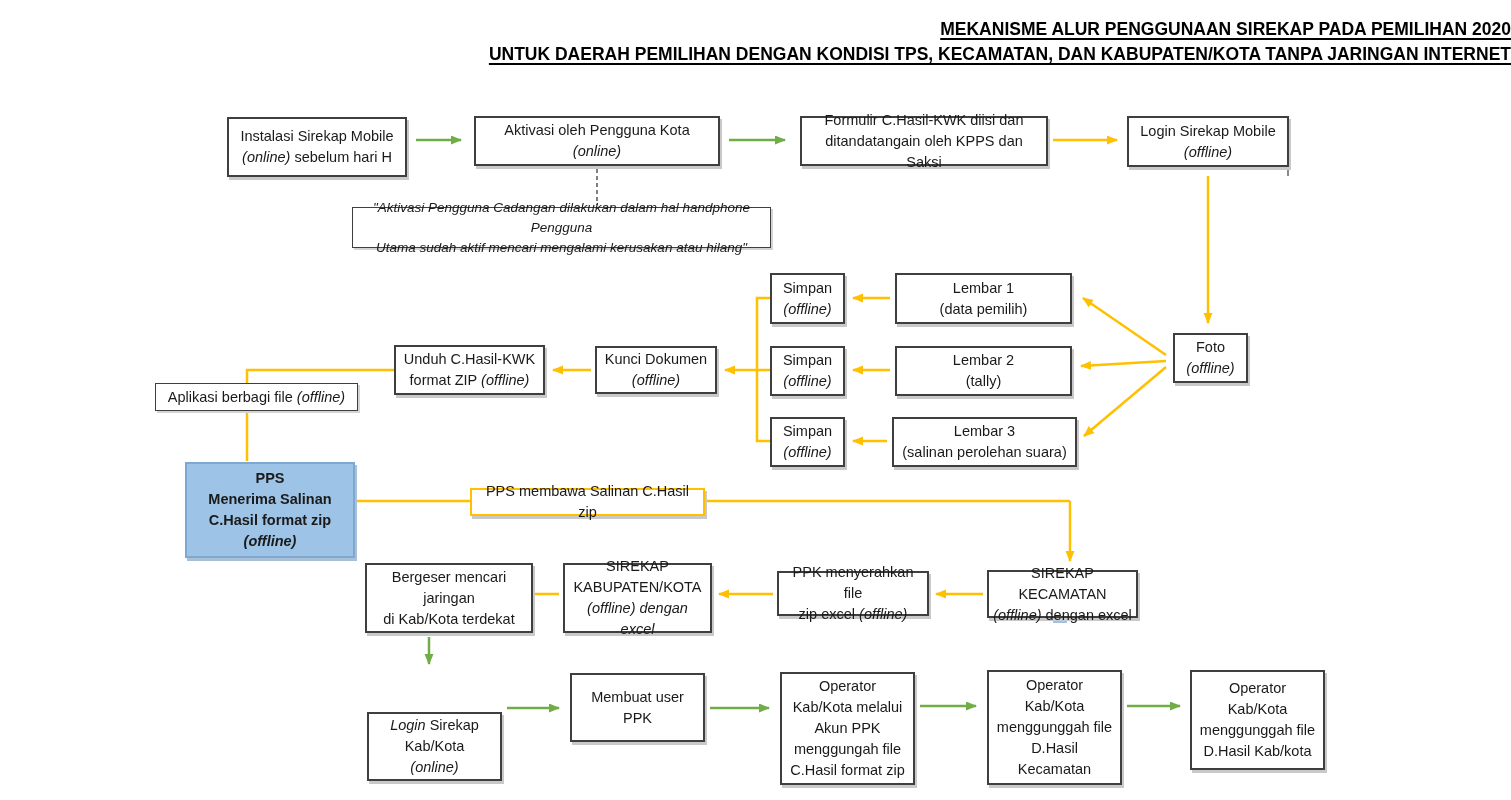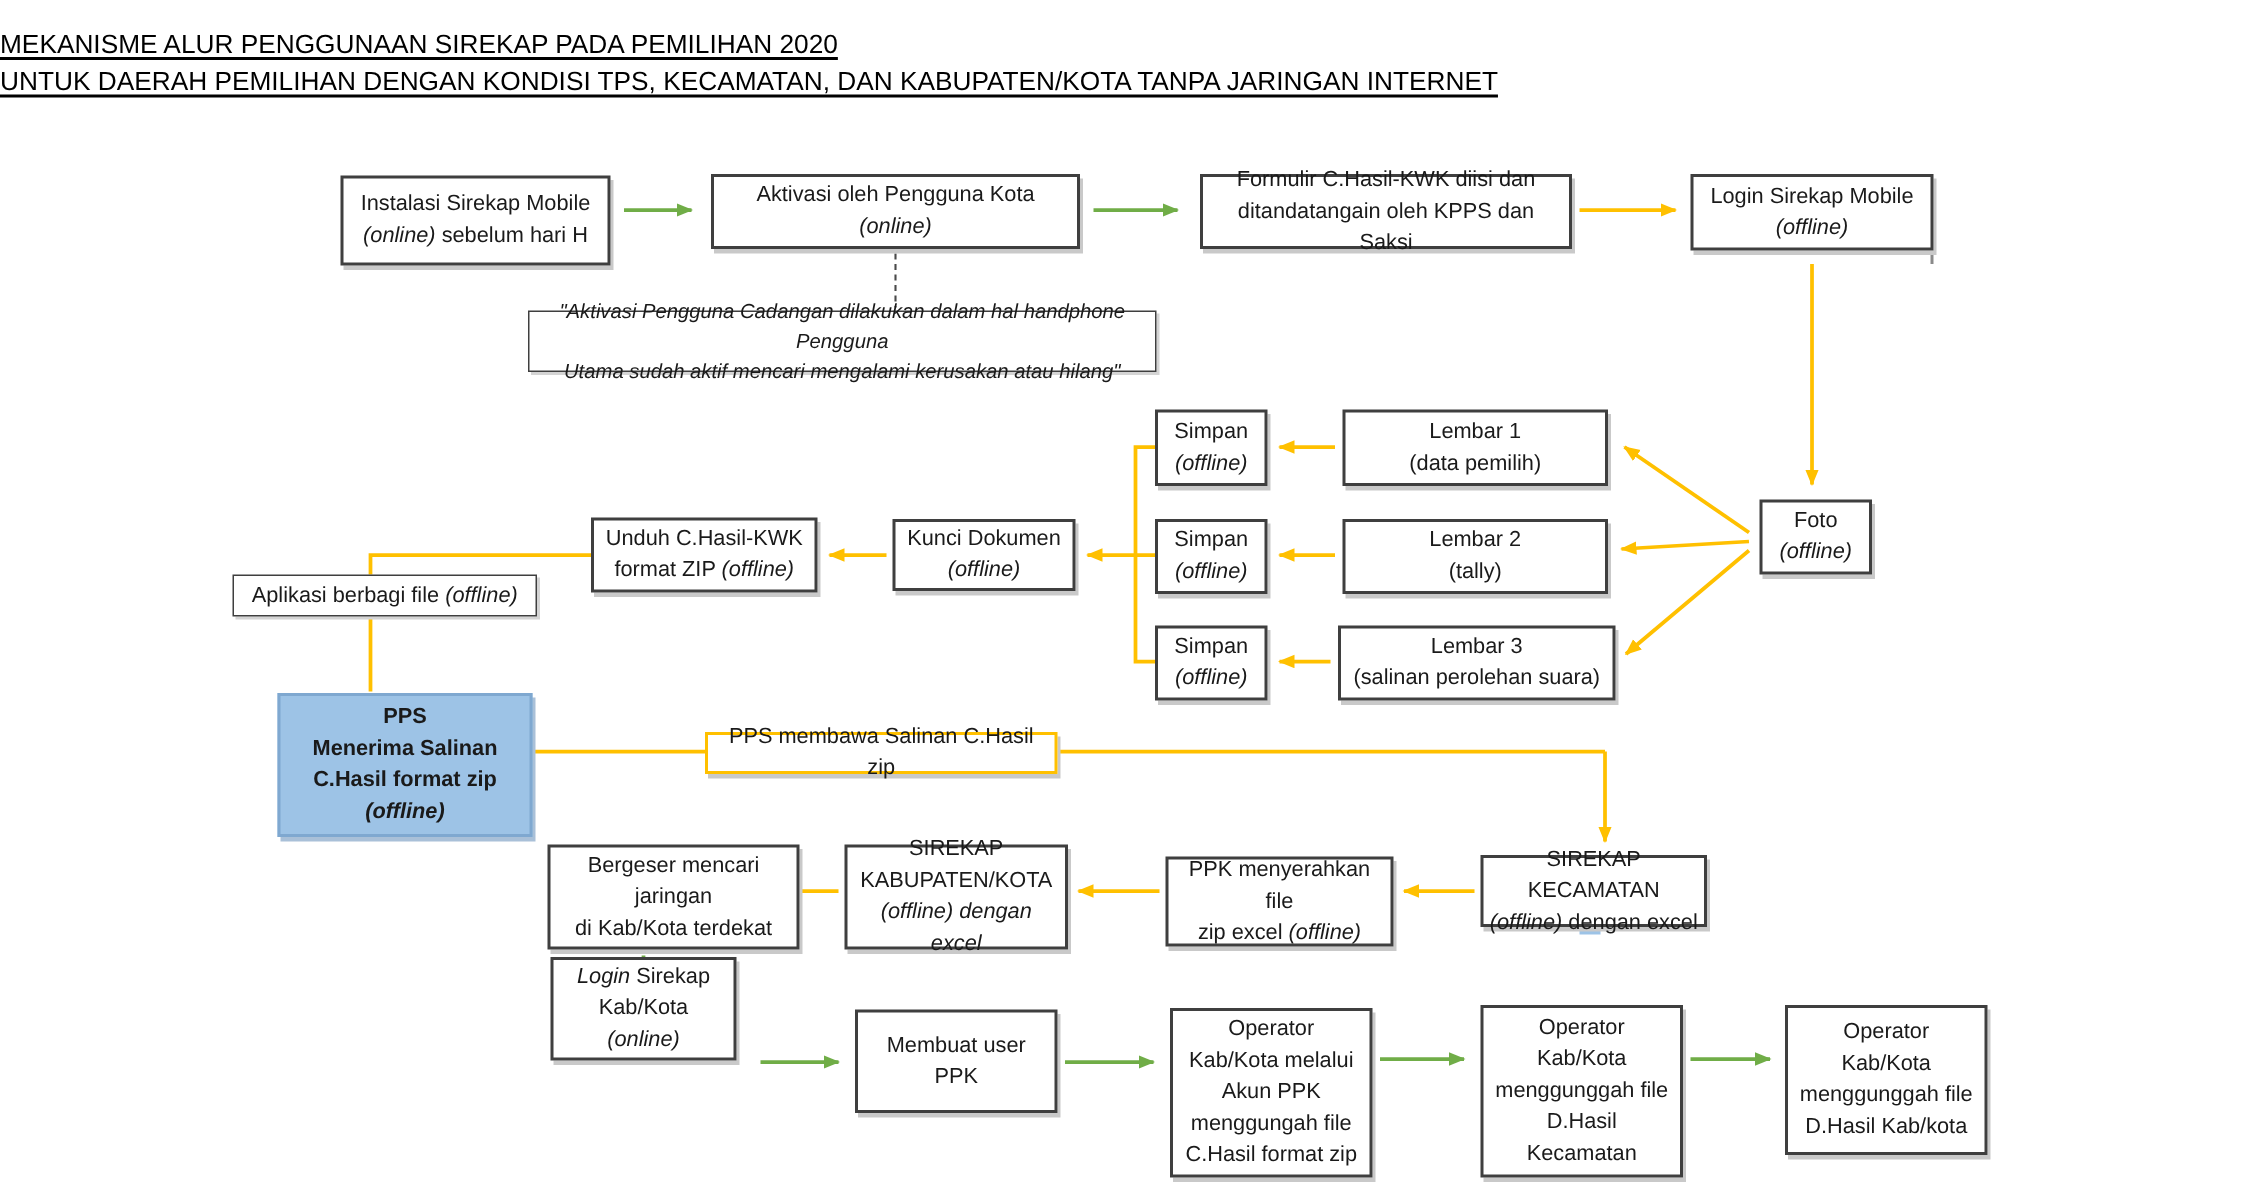--- a/index.html
+++ b/index.html
@@ -1,21 +1,21 @@
 <!DOCTYPE html>
 <html style="--arrow-green: #70AD47; --arrow-yellow: #FFC000; --pps-fill: #9DC3E6; --pps-border: #7FA8D0; --box-border: #3f3f3f;"><head>
 <meta charset="utf-8">
 <style>
   html,body{margin:0;padding:0;background:#ffffff;}
   #canvas{
     position:relative;width:1511px;height:800px;background:#ffffff;overflow:hidden;
     font-family:"Liberation Sans","DejaVu Sans",sans-serif;color:#1a1a1a;
   }
   .title-line{
-    position:absolute;left:0;width:100%;text-align:left;font-weight:normal;font-size:17.5px;
+    position:absolute;left:0;width:100%;text-align:right;font-weight:bold;font-size:17.5px;
     text-decoration:underline;text-decoration-thickness:2px;text-underline-offset:3px;color:#000;
   }
   #connectors{position:absolute;left:0;top:0;z-index:1;}
   .g{stroke:var(--arrow-green,#70AD47);stroke-width:2.5;fill:none;}
   .y{stroke:var(--arrow-yellow,#FFC000);stroke-width:2.5;fill:none;}
   .dash{stroke:#4a4a4a;stroke-width:1.4;stroke-dasharray:4 3;}
   .tick{stroke:#8a8a8a;stroke-width:2;}
   .bluetick{stroke:#9DC3E6;stroke-width:4;}
   .box{
     position:absolute;z-index:2;background:#fff;border:2px solid #3f3f3f;
@@ -151,36 +151,36 @@
     <div><span class="it">(offline)</span></div>
   </div>
   <div class="box yellow" style="left:470px;top:488px;width:235px;height:28px;">
     <div><span>PPS membawa Salinan C.Hasil zip</span></div>
   </div>
 
   <div class="box" style="left:987px;top:570px;width:151px;height:48px;">
     <div><span>SIREKAP KECAMATAN</span></div>
     <div><span class="it">(offline)</span><span> dengan excel</span></div>
   </div>
-  <div class="box" style="left:777px;top:571px;width:152px;height:60px;">
+  <div class="box" style="left:777px;top:571px;width:152px;height:45px;">
     <div><span>PPK menyerahkan file</span></div>
     <div><span>zip excel </span><span class="it">(offline)</span></div>
   </div>
   <div class="box" style="left:563px;top:563px;width:149px;height:70px;">
     <div><span>SIREKAP</span></div>
     <div><span>KABUPATEN/KOTA</span></div>
     <div><span class="it">(offline) dengan excel</span></div>
   </div>
   <div class="box" style="left:345px;top:563px;width:168px;height:70px;margin-left:20px;">
     <div><span>Bergeser mencari</span></div>
     <div><span>jaringan</span></div>
     <div><span>di Kab/Kota terdekat</span></div>
   </div>
 
-  <div class="box" style="left:367px;top:638px;width:124px;height:69px;">
+  <div class="box" style="left:367px;top:712px;width:135px;height:69px;">
     <div><span class="it">Login</span><span> Sirekap</span></div>
     <div><span>Kab/Kota</span></div>
     <div><span class="it">(online)</span></div>
   </div>
   <div class="box" style="left:570px;top:673px;width:135px;height:69px;">
     <div><span>Membuat user</span></div>
     <div><span>PPK</span></div>
   </div>
   <div class="box" style="left:780px;top:672px;width:135px;height:113px;">
     <div><span>Operator</span></div>

